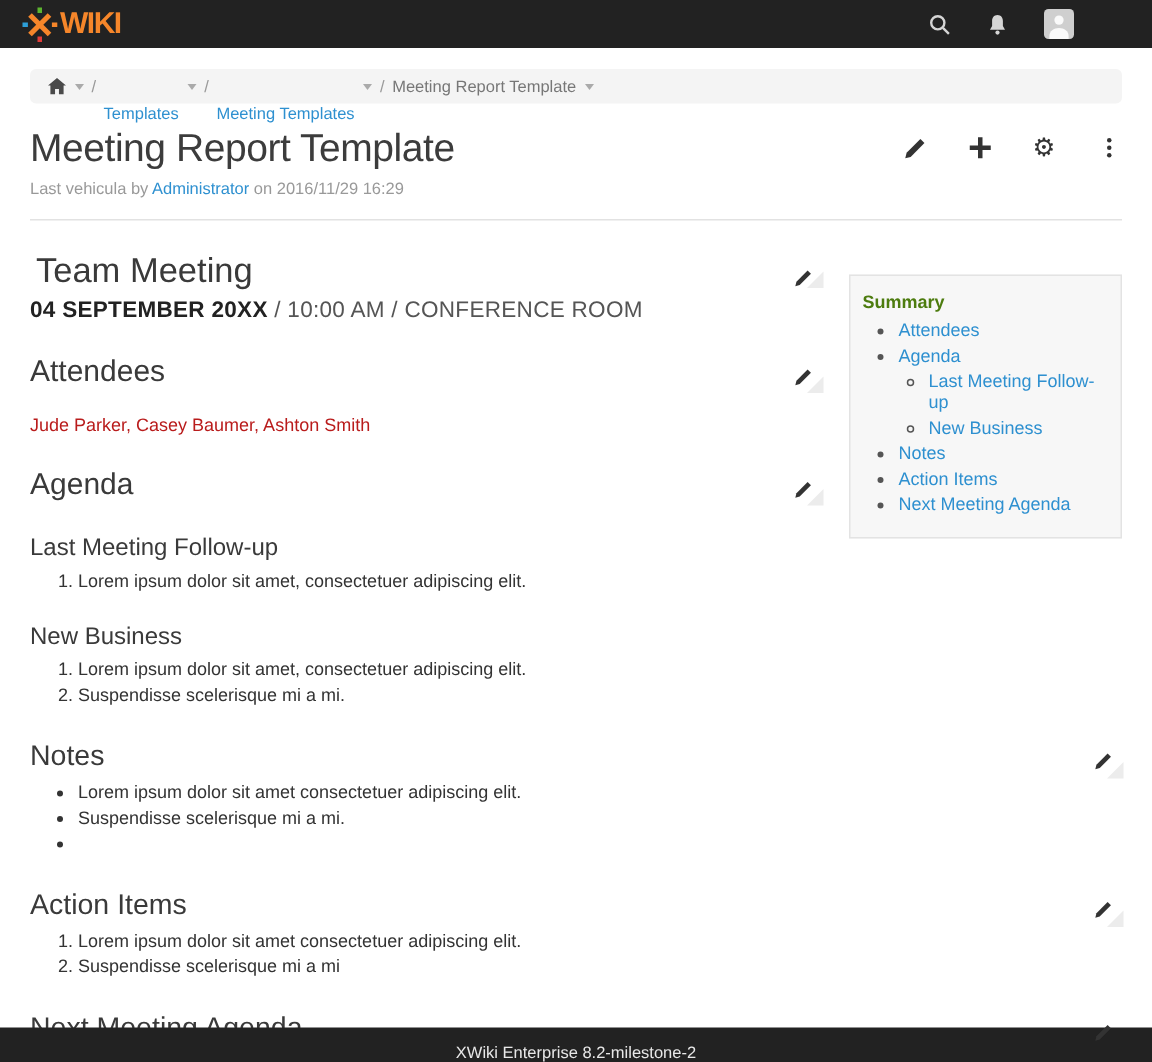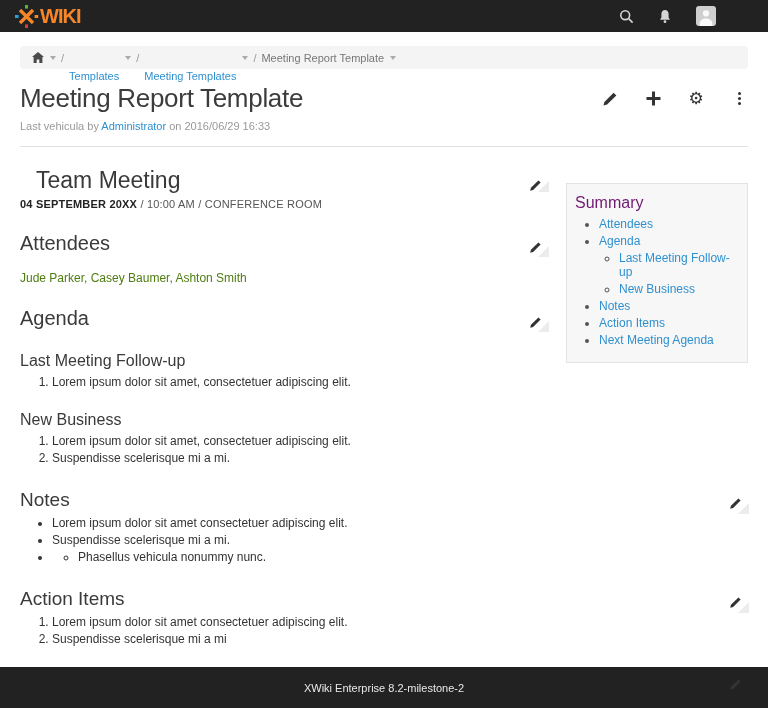--- a/index.html
+++ b/index.html
@@ -53,54 +53,54 @@
   .modified-line { padding:6px 20px 0; font-size:11px; color:#999; }
   .rule { border:none; border-top:1px solid #e2e2e2; margin:14px 20px 0; }
 
   
   .content { padding:0 20px; }
   .summary-panel {
     float:right; width:182px; margin:16px 0 12px 18px;
     background:#f7f7f7; border:1px solid #e3e3e3;
     padding:10px 8px 12px; font-size:12px;
   }
-  .summary-title { font-weight:normal; color:#701a75; font-size:16px; }
+  .summary-title { font-weight:bold; color:#4d7c0f; font-size:12px; }
   .summary-panel ul { margin:5px 0 0; padding-left:24px; }
   .summary-panel ul ul { list-style:circle; padding-left:20px; margin:3px 0 0; }
   .summary-panel li { margin:3px 0; color:#555; }
 
-  h1.doc-h1 { font-size:23px; font-weight:400; color:#3a3a3a; margin:20px 16px 4px; }
+  h1.doc-h1 { font-size:23px; font-weight:400; color:#3a3a3a; margin:20px 4px 4px; }
   h2.doc-h2 { font-size:20px; font-weight:400; color:#3a3a3a; margin:22px 0 5px; }
   h2.doc-h2w { font-size:19px; font-weight:400; color:#3a3a3a; margin:24px 0 5px; }
   h3.doc-h3 { font-size:16px; font-weight:400; color:#3a3a3a; margin:22px 0 4px; }
 
-  .meeting-meta { font-size:11px; color:#555; letter-spacing:0.2px; }
+  .meeting-meta { font-size:15px; color:#555; letter-spacing:0.2px; }
   .meeting-meta b { color:#222; }
-  .body-text { font-size:12px; color:#4d7c0f; margin-top:16px; }
+  .body-text { font-size:12px; color:#b91c1c; margin-top:16px; }
 
   .content ol, .content ul.notes-list { margin:5px 0 0; padding-left:32px; font-size:12px; color:#333; }
   .content li { margin:3px 0; }
   .content ul.notes-list { list-style:disc; }
   .content ul.notes-list ul { list-style:circle; padding-left:26px; margin:3px 0 0; }
 
   .section-edit {
     float:right; position:relative; width:19px; height:19px;
     margin-top:4px; cursor:pointer;
   }
   .section-edit::after {
     content:""; position:absolute; right:-1px; bottom:-2px; width:0; height:0;
     border-left:11px solid transparent; border-bottom:11px solid #ececec;
   }
   .section-edit svg { position:relative; z-index:1; }
 
   
   .footer-bar {
-    position:absolute; bottom:0; left:0; width:100%; height:41px;
+    position:absolute; bottom:0; left:0; width:100%; height:23px;
     background:#222; color:#e8e8e8; font-size:11px;
-    display:flex; align-items:center; justify-content:center;
+    display:flex; align-items:flex-end; justify-content:center;
   }
 </style>
 </head>
 <body>
 
 <div class="navbar">
   <div class="logo">
     <span>
       <svg width="25" height="25" viewBox="0 0 25 25">
         <line x1="6" y1="6" x2="19" y2="19" stroke="#f6862a" stroke-width="3.4"></line>
@@ -177,21 +177,21 @@
       <span class="gear-glyph">⚙</span>
     </span>
     <span class="action-btn">
       <span class="kebab"></span>
     </span>
   </div>
 </div>
 <div class="modified-line">
   <span>Last vehicula by</span>
   <a href="#">Administrator</a>
-  <span>on 2016/06/29 16:33</span>
+  <span>on 2016/11/29 16:29</span>
 </div>
 <hr class="rule">
 
 <div class="content">
 
   <div class="summary-panel">
     <div class="summary-title">Summary</div>
     <ul>
       <li>
         <a href="#">Attendees</a>
@@ -266,23 +266,20 @@
       <svg width="13" height="13" viewBox="0 0 16 16">
           <path d="M1.5 14.5l.9-3.6 9.2-9.2 2.7 2.7-9.2 9.2z" fill="#333"></path>
         </svg>
     </span>
     <span>Notes</span>
   </h2>
   <ul class="notes-list">
     <li>Lorem ipsum dolor sit amet consectetuer adipiscing elit.</li>
     <li>Suspendisse scelerisque mi a mi.</li>
     <li>
-      <ul>
-        <li>Phasellus vehicula nonummy nunc.</li>
-      </ul>
     </li>
   </ul>
 
   <h2 class="doc-h2w">
     <span class="section-edit">
       <svg width="13" height="13" viewBox="0 0 16 16">
           <path d="M1.5 14.5l.9-3.6 9.2-9.2 2.7 2.7-9.2 9.2z" fill="#333"></path>
         </svg>
     </span>
     <span>Action Items</span>

